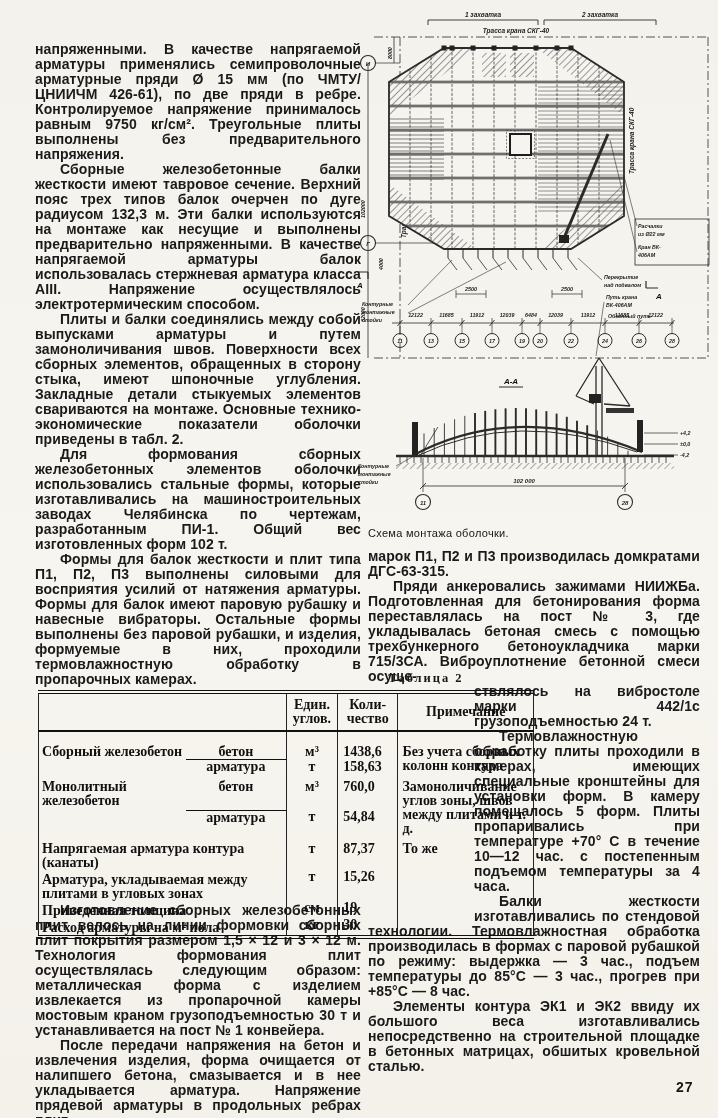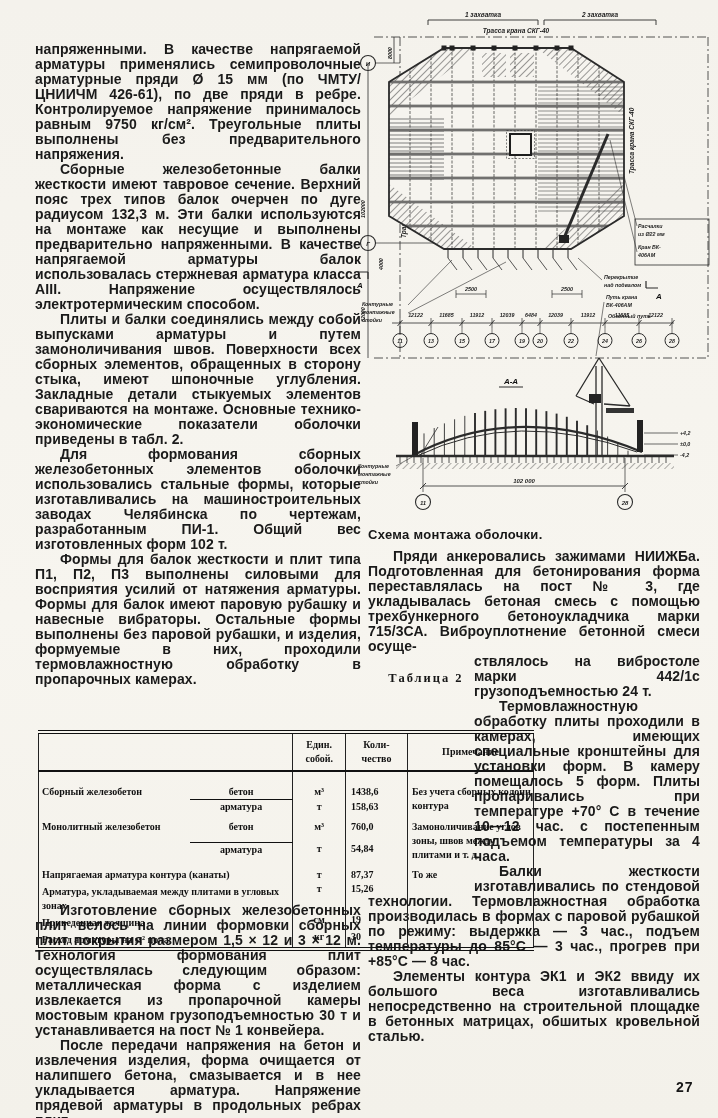--- a/index.html
+++ b/index.html
@@ -9,25 +9,25 @@
         background:linear-gradient(180deg,#f4f2ec 0%,#f7f5ef 55%,#f3f1ea 100%)}
   .col{position:absolute;text-align:justify;font-weight:700;font-size:14px;
        line-height:15px;letter-spacing:.1px;color:#1a1a1a}
   .col p{text-indent:25px}
   .col p.np{text-indent:0}
   #left-top{left:35px;top:42px;width:326px;height:646px;overflow:hidden}
   #left-bottom{left:35px;top:903px;width:326px;height:215px;overflow:hidden}
   #right-col{left:368px;top:549px;width:332px;height:563px;overflow:hidden}
   .spacer{float:left;width:106px;height:238px}
   #fig-caption{position:absolute;left:368px;top:527px;width:332px;
-       font-weight:700;font-size:13px;letter-spacing:.3px}
+       font-weight:400;font-size:11px;letter-spacing:.3px}
   #tbl-label{position:absolute;left:380px;top:671px;width:92px;text-align:center;
        font-family:"Liberation Serif",serif;font-weight:700;font-size:12.5px;letter-spacing:2px}
-  table.tbl{position:absolute;left:38px;top:730px;width:496px;border-collapse:collapse;
-       font-family:"Liberation Serif",serif;font-weight:700;font-size:10px;line-height:14px;
+  table.tbl{position:absolute;left:38px;top:690px;width:496px;border-collapse:collapse;
+       font-family:"Liberation Serif",serif;font-weight:700;font-size:14px;line-height:14px;
        color:#111;border-top:4px double #111;border-bottom:4px double #111;
        border-left:1px solid #222;border-right:1px solid #222;z-index:2}
   .tbl th{font-weight:700;border-bottom:2px solid #111;padding:4px 2px;text-align:center;vertical-align:middle}
   .tbl td{vertical-align:top;padding:0 3px}
   .tbl .vl{border-left:1px solid #222}
   .tbl td.name{padding-top:3px}
   .tbl td.mat{text-align:center}
   .tbl td.matu{border-bottom:1px solid #111;padding-top:3px}
   .tbl td.unit{text-align:center}
   .tbl td.qty{text-align:left;padding-left:5px}
@@ -399,21 +399,21 @@
     <colgroup>
         <col style="width:132px">
         <col style="width:90px">
         <col style="width:46px">
         <col style="width:54px">
         <col style="width:110px">
       </colgroup>
     <tbody>
         <tr>
       <th colspan="2"></th>
-      <th class="vl"><span>Един.</span><br><span>собой.</span></th>
+      <th class="vl"><span>Един.</span><br><span>углов.</span></th>
       <th class="vl"><span>Коли-</span><br><span>чество</span></th>
       <th class="vl">Примечание</th>
     </tr>
     <tr class="first">
       <td class="name" rowspan="2">Сборный железобетон</td>
       <td class="mat matu">бетон</td>
       <td class="vl unit">м³</td>
       <td class="vl qty">1438,6</td>
       <td class="vl note" rowspan="2">Без учета сборных колонн контура</td>
     </tr>
@@ -455,20 +455,21 @@
     <tr>
       <td class="name" colspan="2">Расход арматуры на м² пола</td>
       <td class="vl unit">кг</td>
       <td class="vl qty">30</td>
       <td class="vl note"></td>
     </tr>
   </tbody>
     </table>
 
   <div class="col" id="right-col">
+    <p class="np">марок П1, П2 и П3 производилась домкратами ДГС-63-315.</p>
     <p>Пряди анкеровались зажимами НИИЖБа. Подготовленная для бетонирования форма переставлялась на пост № 3, где укладывалась бетоная смесь с помощью трехбункерного бетоноукладчика марки 715/3СА. Виброуплотнение бетонной смеси осуще-</p>
     <div class="spacer"></div>
     <p class="np">ствлялось на вибростоле марки 442/1с грузоподъемностью 24 т.</p>
     <p>Термовлажностную обработку плиты проходили в камерах, имеющих специальные кронштейны для установки форм. В камеру помещалось 5 форм. Плиты пропаривались при температуре +70° С в течение 10—12 час. с постепенным подъемом температуры за 4 часа.</p>
     <p>Балки жесткости изготавливались по стендовой технологии. Термовлажностная обработка производилась в формах с паровой рубашкой по режиму: выдержка — 3 час., подъем температуры до 85°С — 3 час., прогрев при +85°С — 8 час.</p>
     <p>Элементы контура ЭК1 и ЭК2 ввиду их большого веса изготавливались непосредственно на строительной площадке в бетонных матрицах, обшитых кровельной сталью.</p>
 
   </div>
 
   <div class="col" id="left-bottom">

